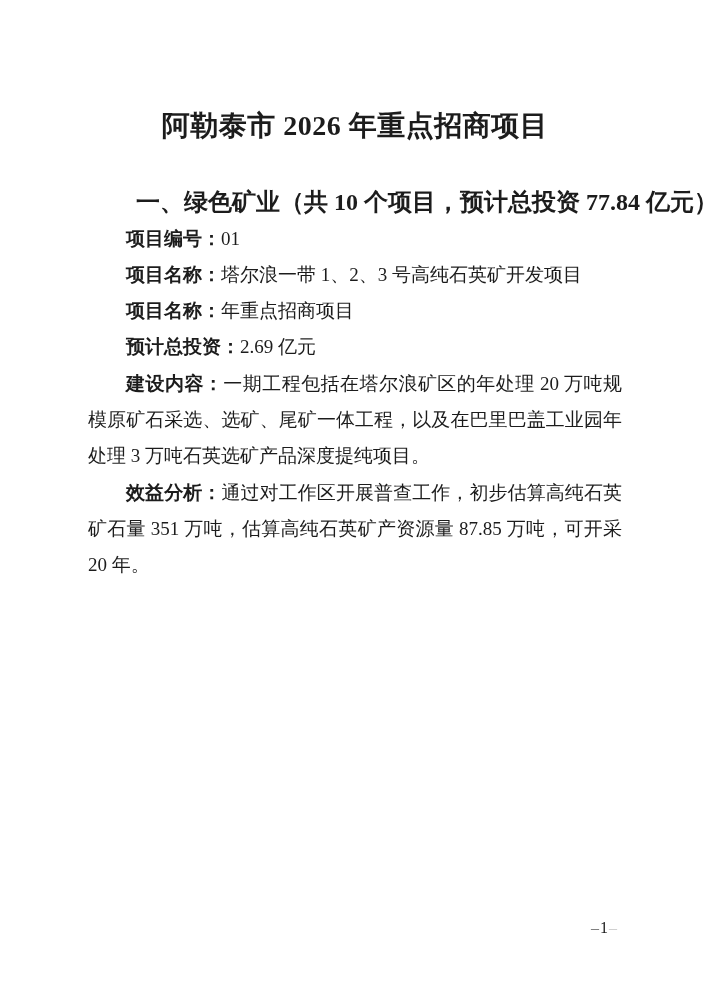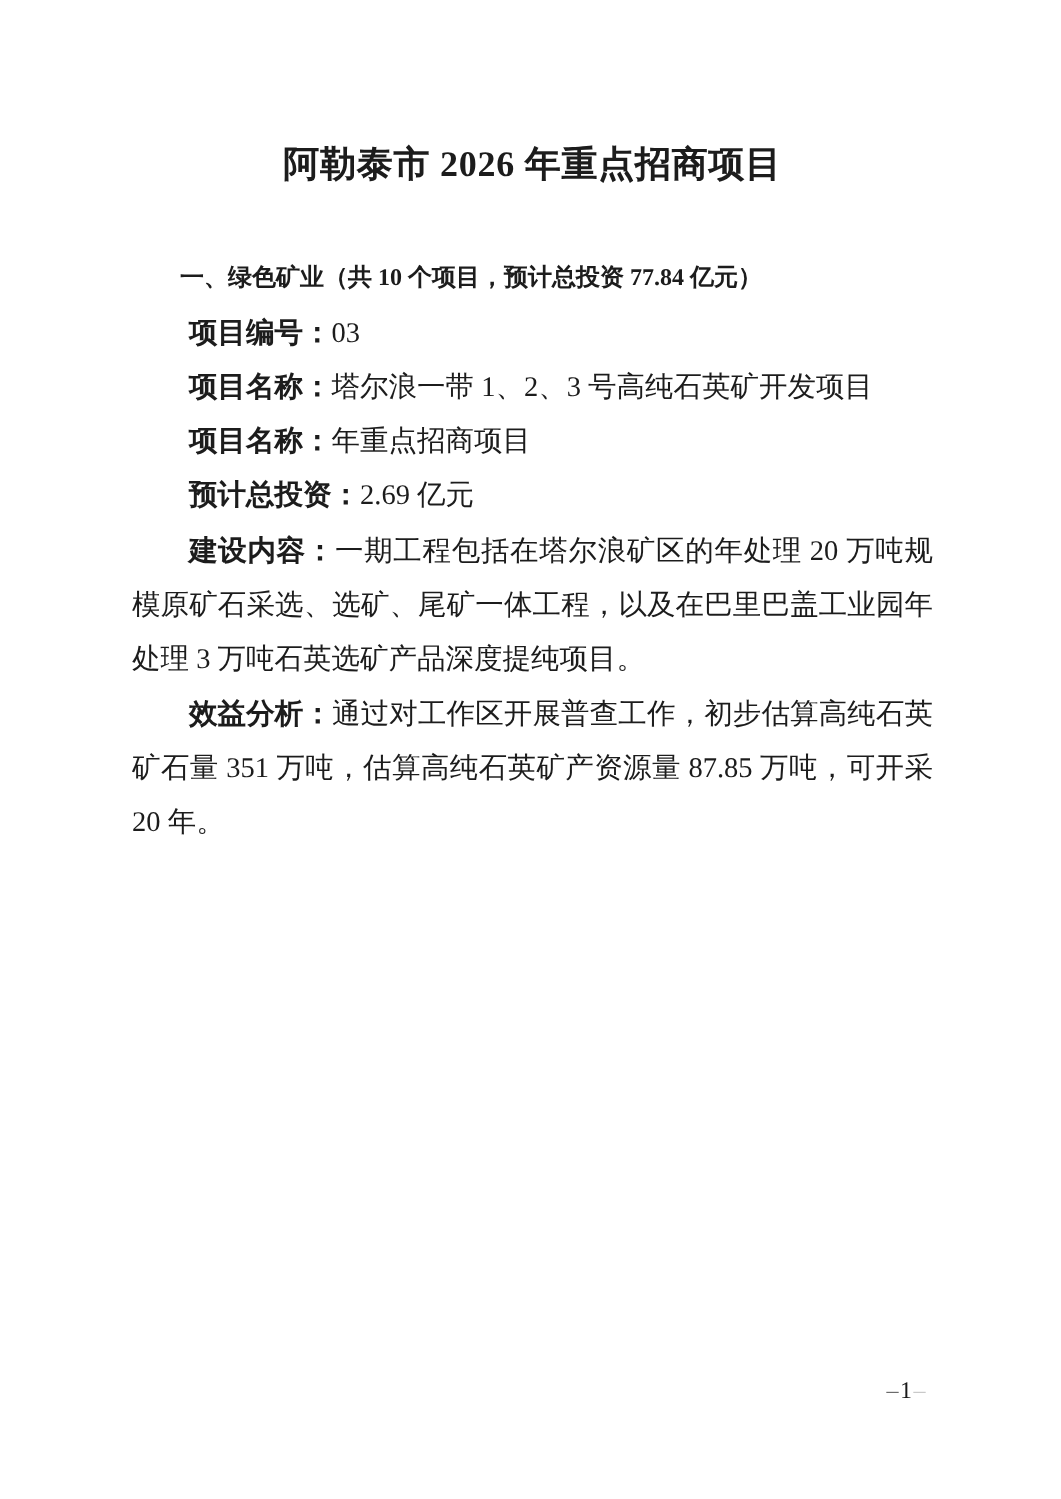--- a/index.html
+++ b/index.html
@@ -16,32 +16,32 @@
     color: #1c1c1c;
     overflow: hidden;
   }
   .content {
     position: absolute;
     left: 88px;
     top: 0;
     width: 534px;
   }
   .doc-title {
-    margin: 0;
+    margin: 16px;
     padding-top: 92px;
     text-align: center;
-    font-size: 24px;
+    font-size: 28px;
     font-weight: bold;
     line-height: 36px;
     letter-spacing: 0.5px;
     white-space: nowrap;
   }
   .section-heading {
     margin: 40px 0 0 0;
-    font-size: 16px;
+    font-size: 24px;
     font-weight: bold;
     line-height: 36.5px;
     text-indent: 2em;
     white-space: nowrap;
   }
   .para {
     margin: 0;
     font-size: 19px;
     line-height: 36.3px;
     text-align: justify;
@@ -67,21 +67,21 @@
 </head>
 <body>
 
 <div class="page">
   <div class="content">
 
     <h1 class="doc-title">阿勒泰市 2026 年重点招商项目</h1>
 
     <h2 class="section-heading">一、绿色矿业（共 10 个项目，预计总投资 77.84 亿元）</h2>
 
-    <p class="para"><span class="label">项目编号：</span><span>03</span></p>
+    <p class="para"><span class="label">项目编号：</span><span>01</span></p>
 
     <p class="para"><span class="label">项目名称：</span><span>塔尔浪一带 1、2、3 号高纯石英矿开发项目</span></p>
 
     <p class="para"><span class="label">项目名称：</span><span>年重点招商项目</span></p>
 
     <p class="para"><span class="label">预计总投资：</span><span>2.69 亿元</span></p>
 
     <p class="para"><span class="label">建设内容：</span><span>一期工程包括在塔尔浪矿区的年处理 20 万吨规模原矿石采选、选矿、尾矿一体工程，以及在巴里巴盖工业园年处理 3 万吨石英选矿产品深度提纯项目。</span></p>
 
 

